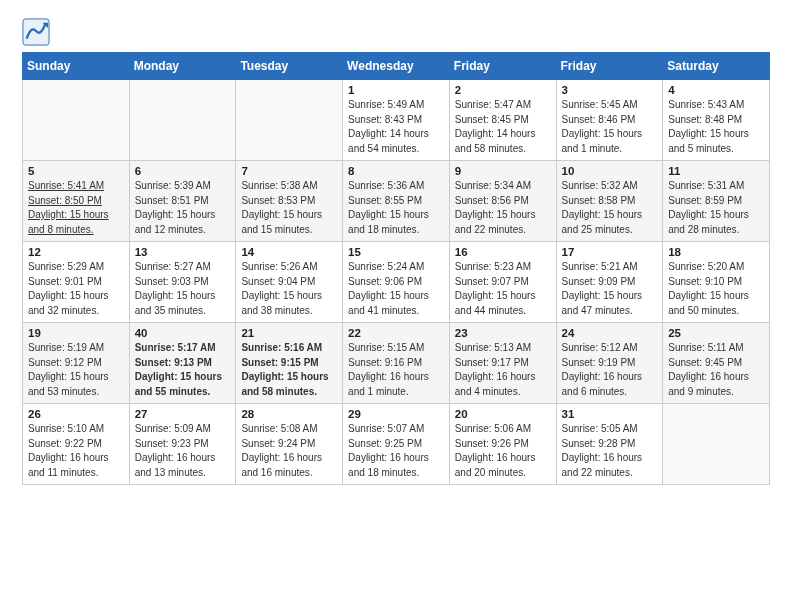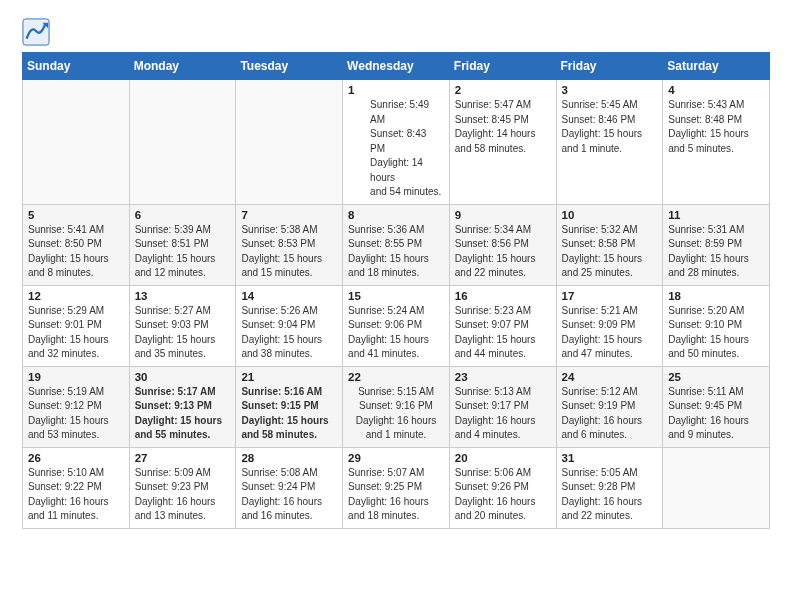--- a/index.html
+++ b/index.html
@@ -134,21 +134,21 @@
           <th>Saturday</th>
         </tr>
     </thead>
     <tbody id="calendar-body">
     <tr>
           <td class="empty-cell"></td>
           <td class="empty-cell"></td>
           <td class="empty-cell"></td>
           <td>
             <span class="day-number">1</span>
-            <div class="day-info" style="white-space: pre-line; margin-left: 22px;">Sunrise: 5:49 AM
+            <div class="day-info" style="white-space: pre-line;">Sunrise: 5:49 AM
 Sunset: 8:43 PM
 Daylight: 14 hours
 and 54 minutes.</div>
           </td>
           <td>
             <span class="day-number">2</span>
             <div class="day-info" style="white-space: pre-line;">Sunrise: 5:47 AM
 Sunset: 8:45 PM
 Daylight: 14 hours
 and 58 minutes.</div>
@@ -164,21 +164,21 @@
             <span class="day-number">4</span>
             <div class="day-info" style="white-space: pre-line;">Sunrise: 5:43 AM
 Sunset: 8:48 PM
 Daylight: 15 hours
 and 5 minutes.</div>
           </td>
         </tr>
         <tr>
           <td>
             <span class="day-number">5</span>
-            <div class="day-info" style="white-space: pre-line;">Sunrise: 5:41 AM
+            <div class="day-info" style="white-space: pre-line; text-decoration: underline;">Sunrise: 5:41 AM
 Sunset: 8:50 PM
 Daylight: 15 hours
 and 8 minutes.</div>
           </td>
           <td>
             <span class="day-number">6</span>
             <div class="day-info" style="white-space: pre-line;">Sunrise: 5:39 AM
 Sunset: 8:51 PM
 Daylight: 15 hours
 and 12 minutes.</div>
@@ -272,36 +272,36 @@
         </tr>
         <tr>
           <td>
             <span class="day-number">19</span>
             <div class="day-info" style="white-space: pre-line;">Sunrise: 5:19 AM
 Sunset: 9:12 PM
 Daylight: 15 hours
 and 53 minutes.</div>
           </td>
           <td>
-            <span class="day-number">30</span>
+            <span class="day-number">40</span>
             <div class="day-info" style="white-space: pre-line; font-weight: bold;">Sunrise: 5:17 AM
 Sunset: 9:13 PM
 Daylight: 15 hours
 and 55 minutes.</div>
           </td>
           <td>
             <span class="day-number">21</span>
             <div class="day-info" style="white-space: pre-line; font-weight: bold;">Sunrise: 5:16 AM
 Sunset: 9:15 PM
 Daylight: 15 hours
 and 58 minutes.</div>
           </td>
           <td>
             <span class="day-number">22</span>
-            <div class="day-info" style="white-space: pre-line; text-align: center;">Sunrise: 5:15 AM
+            <div class="day-info" style="white-space: pre-line;">Sunrise: 5:15 AM
 Sunset: 9:16 PM
 Daylight: 16 hours
 and 1 minute.</div>
           </td>
           <td>
             <span class="day-number">23</span>
             <div class="day-info" style="white-space: pre-line;">Sunrise: 5:13 AM
 Sunset: 9:17 PM
 Daylight: 16 hours
 and 4 minutes.</div>

